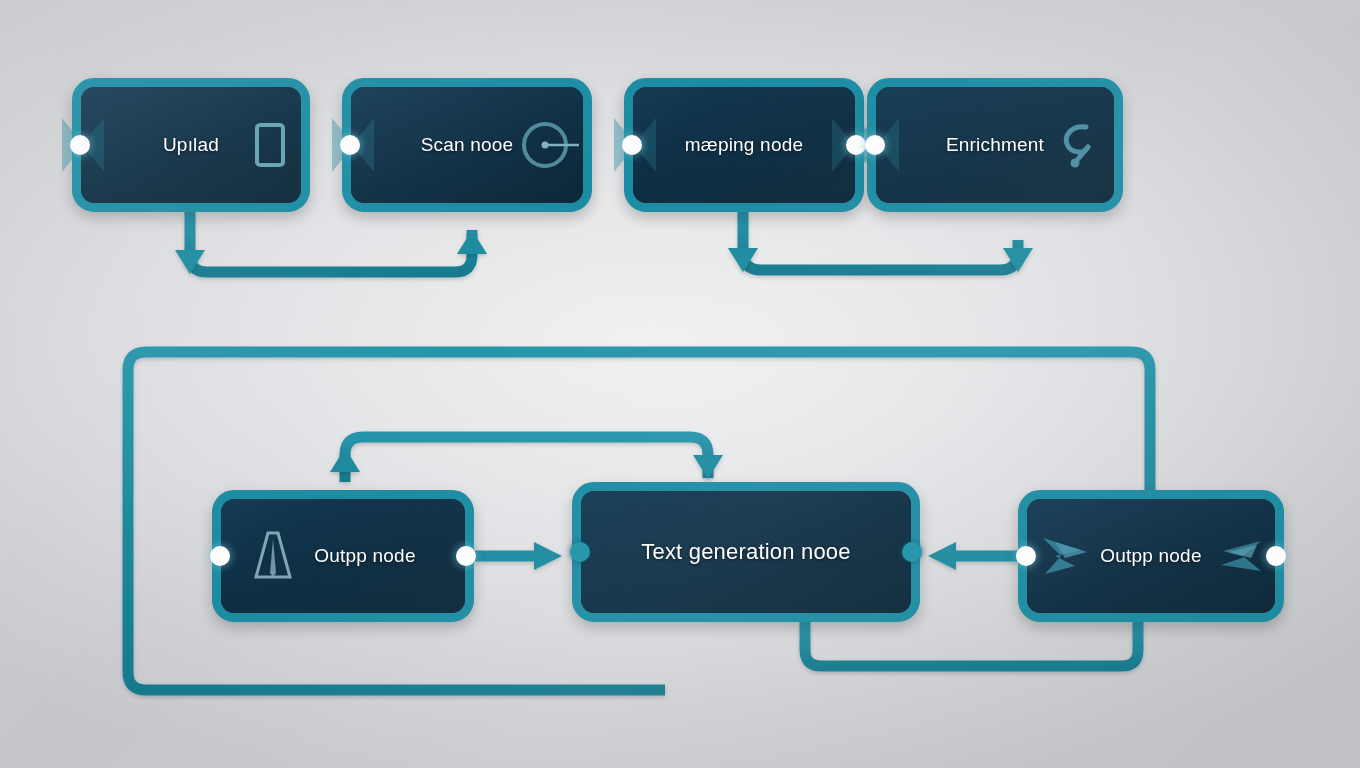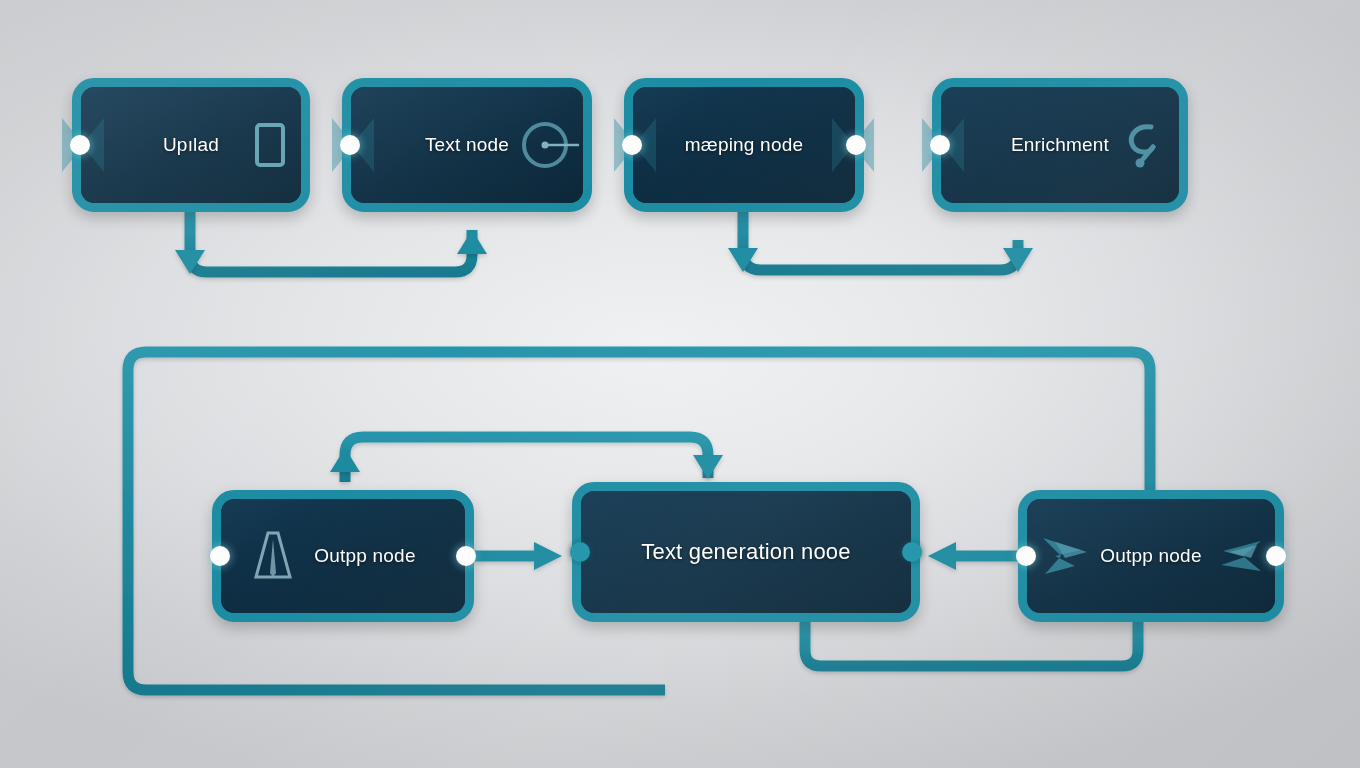--- a/index.html
+++ b/index.html
@@ -197,40 +197,40 @@
     <div class="node-inner"></div>
     <svg class="bowtie left" viewBox="0 0 46 62">
       <path d="M2 4 L24 31 L2 58 Z" fill="#2e8ca0" opacity="0.55"></path>
       <path d="M44 4 L22 31 L44 58 Z" fill="#2e8ca0" opacity="0.35"></path>
     </svg>
     <svg class="node-icon" style="right:2px;" width="62" height="52" viewBox="0 0 62 52">
       <circle cx="26" cy="26" r="21" fill="none" stroke="#6fb6c7" stroke-width="4" opacity="0.85"></circle>
       <circle cx="26" cy="26" r="3.5" fill="#9fd3de"></circle>
       <line x1="28" y1="26" x2="60" y2="26" stroke="#9fd3de" stroke-width="2.5"></line>
     </svg>
-    <span class="node-label">Text node</span>
+    <span class="node-label">Scan nooe</span>
     <div class="port white left"></div>
   </div>
 
   <div class="node" style="left:624px; top:78px; width:240px; height:134px;">
     <div class="node-inner"></div>
     <svg class="bowtie left" viewBox="0 0 46 62">
       <path d="M2 4 L24 31 L2 58 Z" fill="#2e8ca0" opacity="0.55"></path>
       <path d="M44 4 L22 31 L44 58 Z" fill="#2e8ca0" opacity="0.35"></path>
     </svg>
     <svg class="bowtie right" viewBox="0 0 46 62">
       <path d="M2 4 L24 31 L2 58 Z" fill="#2e8ca0" opacity="0.35"></path>
       <path d="M44 4 L22 31 L44 58 Z" fill="#2e8ca0" opacity="0.55"></path>
     </svg>
     <span class="node-label">mæping node</span>
     <div class="port white left"></div>
     <div class="port white right"></div>
   </div>
 
-  <div class="node" style="left:932px; top:78px; width:256px; height:134px;">
+  <div class="node" style="left:867px; top:78px; width:256px; height:134px;">
     <div class="node-inner"></div>
     <svg class="bowtie left" viewBox="0 0 46 62">
       <path d="M2 4 L24 31 L2 58 Z" fill="#2e8ca0" opacity="0.55"></path>
       <path d="M44 4 L22 31 L44 58 Z" fill="#2e8ca0" opacity="0.35"></path>
     </svg>
     <svg class="node-icon" style="right:10px;" width="52" height="56" viewBox="0 0 52 56">
       <path d="M34 10 C20 8 12 18 15 27 C18 36 32 38 36 30" fill="none" stroke="#5fa8bc" stroke-width="5" stroke-linecap="round"></path>
       <path d="M36 30 L26 42" fill="none" stroke="#5fa8bc" stroke-width="5" stroke-linecap="round"></path>
       <circle cx="23" cy="46" r="4.5" fill="#5fa8bc"></circle>
     </svg>

